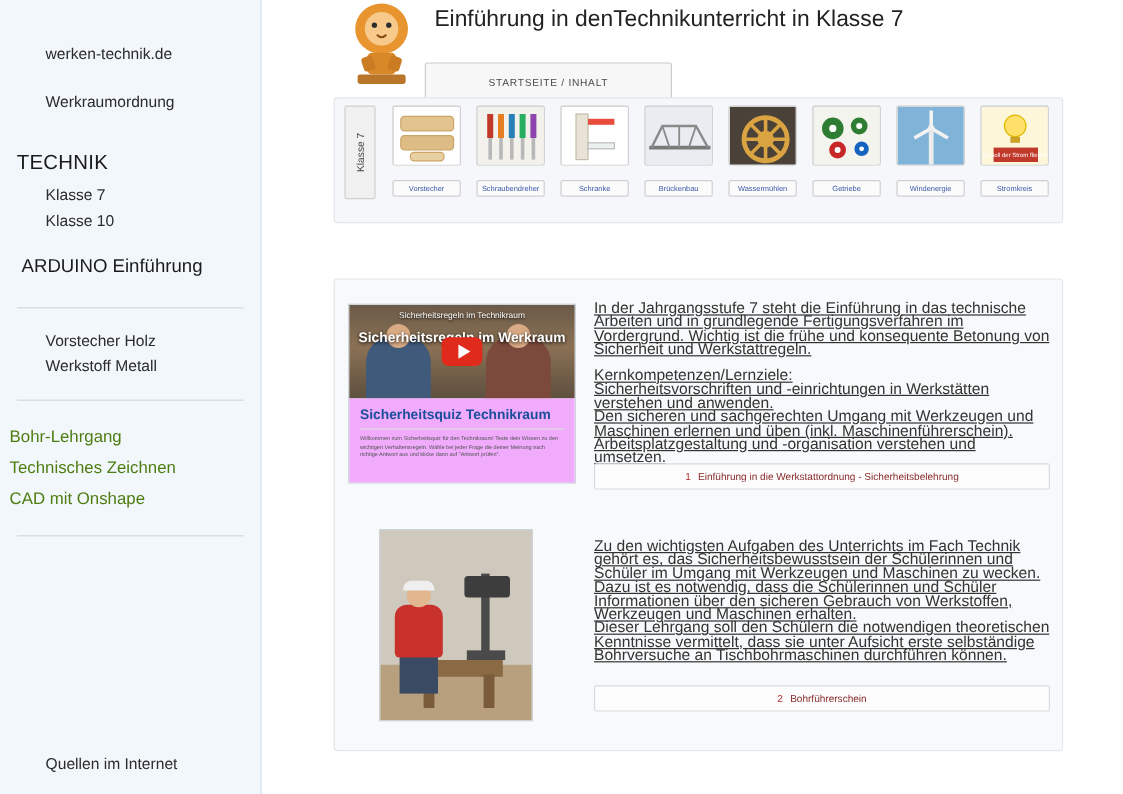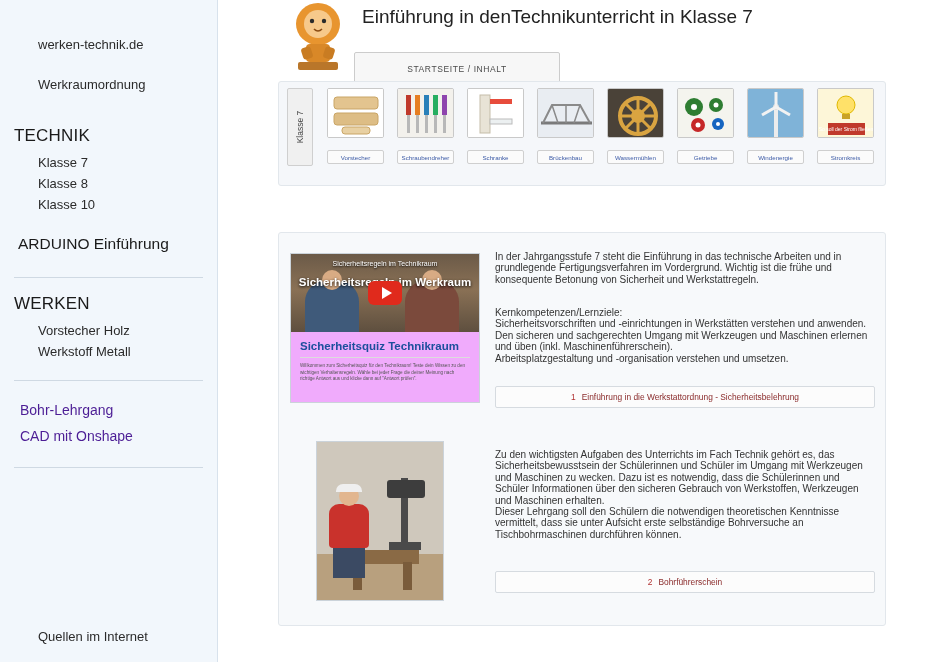--- a/index.html
+++ b/index.html
@@ -60,22 +60,22 @@
     text-decoration: none;
   }
   .side-rule {
     height: 1px;
     background: #cfd9e3;
     margin: 18px 14px 16px 14px;
   }
   .side-item-14 {
     display: block;
     font-size: 14px;
-    color: #4c1d95;
-    padding: 5px 0 5px 20px;
+    color: #4d7c0f;
+    padding: 5px 0 5px 8px;
     text-decoration: none;
   }
 
   
   #main {
     position: absolute;
     left: 226px; top: 0;
     width: 710px; height: 662px;
     background: #ffffff;
   }
@@ -266,23 +266,24 @@
     margin-bottom: 5px;
   }
   #quiz-text {
     font-size: 4.6px;
     color: #555;
     line-height: 6.5px;
   }
 
   .para {
     position: absolute;
-    font-size: 10px;
+    font-size: 13px;
     color: #333;
     line-height: 11.4px;
+    text-decoration: underline;
   }
   #para1 { left: 216px; top: 18px; width: 380px; }
   #para2 { left: 216px; top: 74px; width: 380px; }
   #para3 { left: 216px; top: 216px; width: 380px; }
 
   .link-bar {
     position: absolute;
     height: 22px;
     background: #fcfcfc;
     border: 1px solid #d6dbe0;
@@ -348,35 +349,34 @@
 
   <div id="sidebar">
     <div id="sidebar-inner">
       <a class="side-link">werken-technik.de</a>
       <div class="side-gap-a"></div>
       <a class="side-link">Werkraumordnung</a>
 
       <div style="height:30px"></div>
       <div class="side-head">TECHNIK</div>
       <a class="side-sub">Klasse 7</a>
-      <a class="side-sub">Klasse 8</a>
       <a class="side-sub">Klasse 10</a>
 
       <div style="height:14px"></div>
       <a class="side-big">ARDUINO Einführung</a>
 
       <div class="side-rule"></div>
 
-      <div class="side-head">WERKEN</div>
       <a class="side-sub">Vorstecher Holz</a>
       <a class="side-sub">Werkstoff Metall</a>
 
       <div class="side-rule"></div>
 
       <a class="side-item-14">Bohr-Lehrgang</a>
+      <a class="side-item-14">Technisches Zeichnen</a>
       <a class="side-item-14">CAD mit Onshape</a>
 
       <div class="side-rule"></div>
     </div>
 
     <div id="side-footer">
       <a class="side-link">Quellen im Internet</a>
     </div>
   </div>
 

